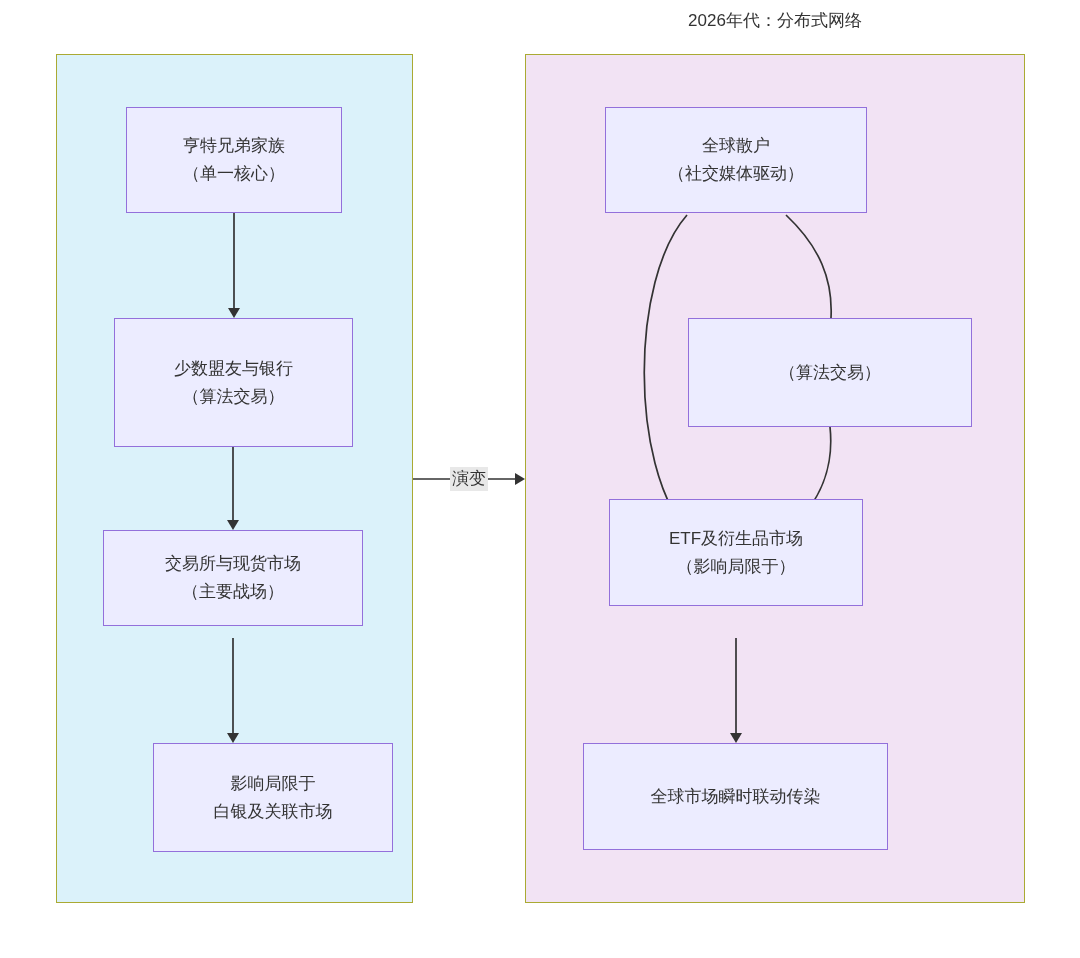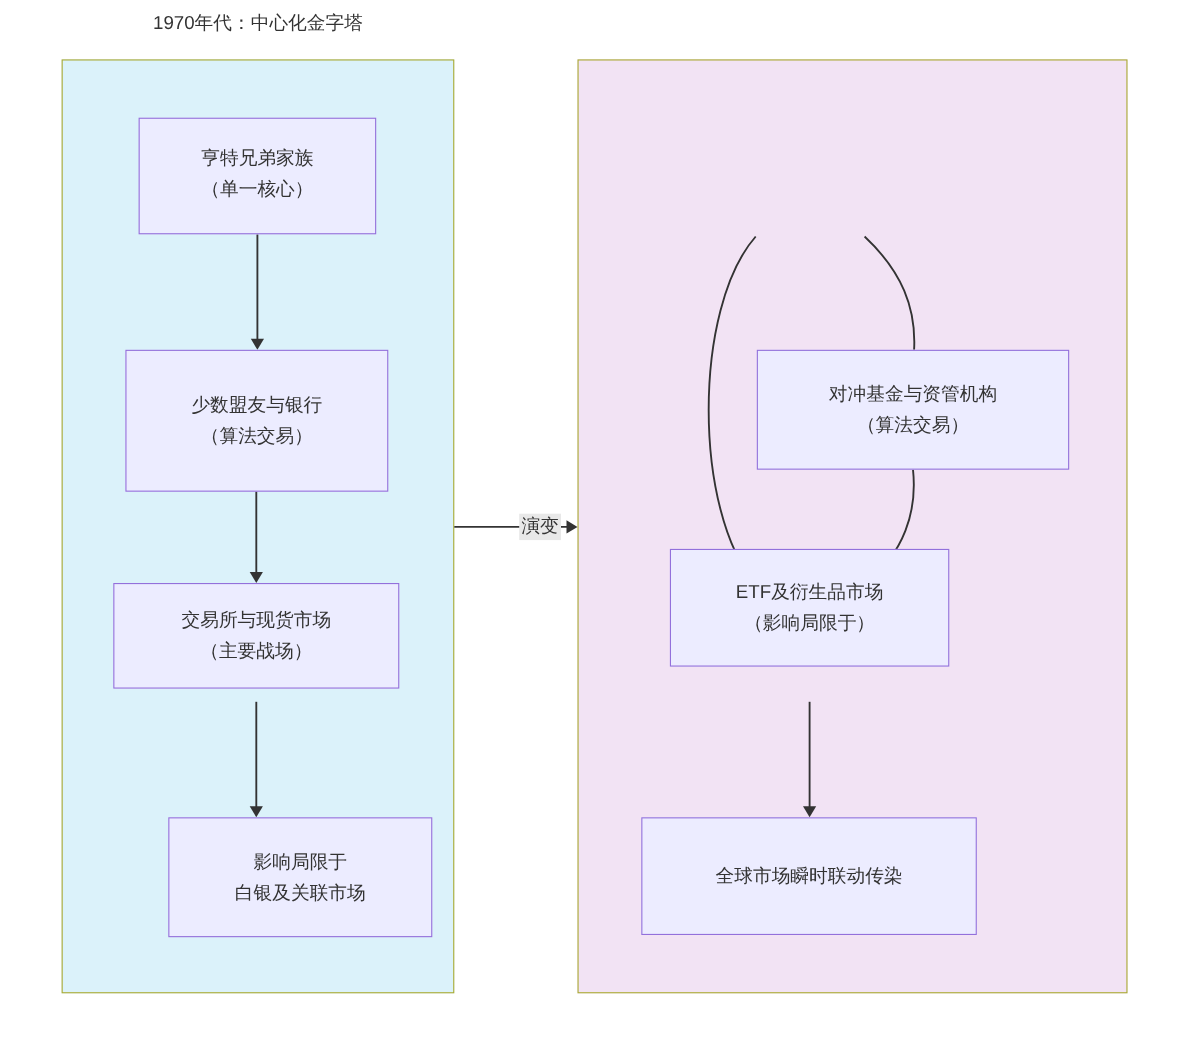--- a/index.html
+++ b/index.html
@@ -52,51 +52,50 @@
     border: 1.3px solid var(--node-border);
     color: var(--node-text);
     font-size: 17px;
     line-height: 28px;
     text-align: center;
     display: flex;
     flex-direction: column;
     align-items: center;
     justify-content: center;
   }
-  .node-l1 { left: 126px; top: 107px; width: 216px; height: 106px; font-family: Liberation Mono, monospace; }
+  .node-l1 { left: 126px; top: 107px; width: 216px; height: 106px; }
   .node-l2 { left: 114px; top: 318px; width: 239px; height: 129px; }
   .node-l3 { left: 103px; top: 530px; width: 260px; height: 96px; }
   .node-l4 { left: 113px; top: 743px; width: 240px; height: 109px; margin-left: 40px; }
   .node-r1 { left: 605px; top: 107px; width: 262px; height: 106px; }
   .node-r2 { left: 688px; top: 318px; width: 284px; height: 109px; }
   .node-r3 { left: 609px; top: 499px; width: 254px; height: 107px; }
   .node-r4 { left: 583px; top: 743px; width: 305px; height: 107px; }
   .edge-label {
     position: absolute;
     left: 469px; top: 479px;
     transform: translate(-50%, -50%);
     background: var(--label-bg);
     color: var(--node-text);
     font-size: 17px;
     line-height: 22px;
     padding: 1px 2px;
     z-index: 4;
     white-space: nowrap;
-    margin-left: 22px;
   }
 </style>
 </head>
 <body>
 
 <div class="canvas">
 
   <div class="cluster cluster-left"></div>
   <div class="cluster cluster-right"></div>
 
-  <div class="cluster-title" style="left:56px; width:357px;">1970年代：中心化金字塔</div>
+  <div class="cluster-title" style="left:525px; width:500px;">2026年代：分布式网络</div>
 
   <svg class="edges" width="1080" height="958" viewBox="0 0 1080 958">
 
     <path d="M234 213 L234 309" stroke="#333333" stroke-width="1.7" fill="none"></path>
     <polygon points="228,308 240,308 234,318" fill="#333333"></polygon>
 
     <path d="M233 427 L233 521" stroke="#333333" stroke-width="1.7" fill="none"></path>
     <polygon points="227,520 239,520 233,530" fill="#333333"></polygon>
 
     <path d="M233 638 L233 734" stroke="#333333" stroke-width="1.7" fill="none"></path>
@@ -123,22 +122,25 @@
   </div>
   <div class="node node-l3">
     <span>交易所与现货市场</span>
     <span>（主要战场）</span>
   </div>
   <div class="node node-l4">
     <span>影响局限于</span>
     <span>白银及关联市场</span>
   </div>
 
+  <div class="node node-r1">
+    <span>全球散户</span>
+    <span>（社交媒体驱动）</span>
+  </div>
   <div class="node node-r2">
-    <span>对冲基金与资管机构</span>
     <span>（算法交易）</span>
   </div>
   <div class="node node-r3">
     <span>ETF及衍生品市场</span>
     <span>（影响局限于）</span>
   </div>
   <div class="node node-r4">
     <span>全球市场瞬时联动传染</span>
   </div>
 

